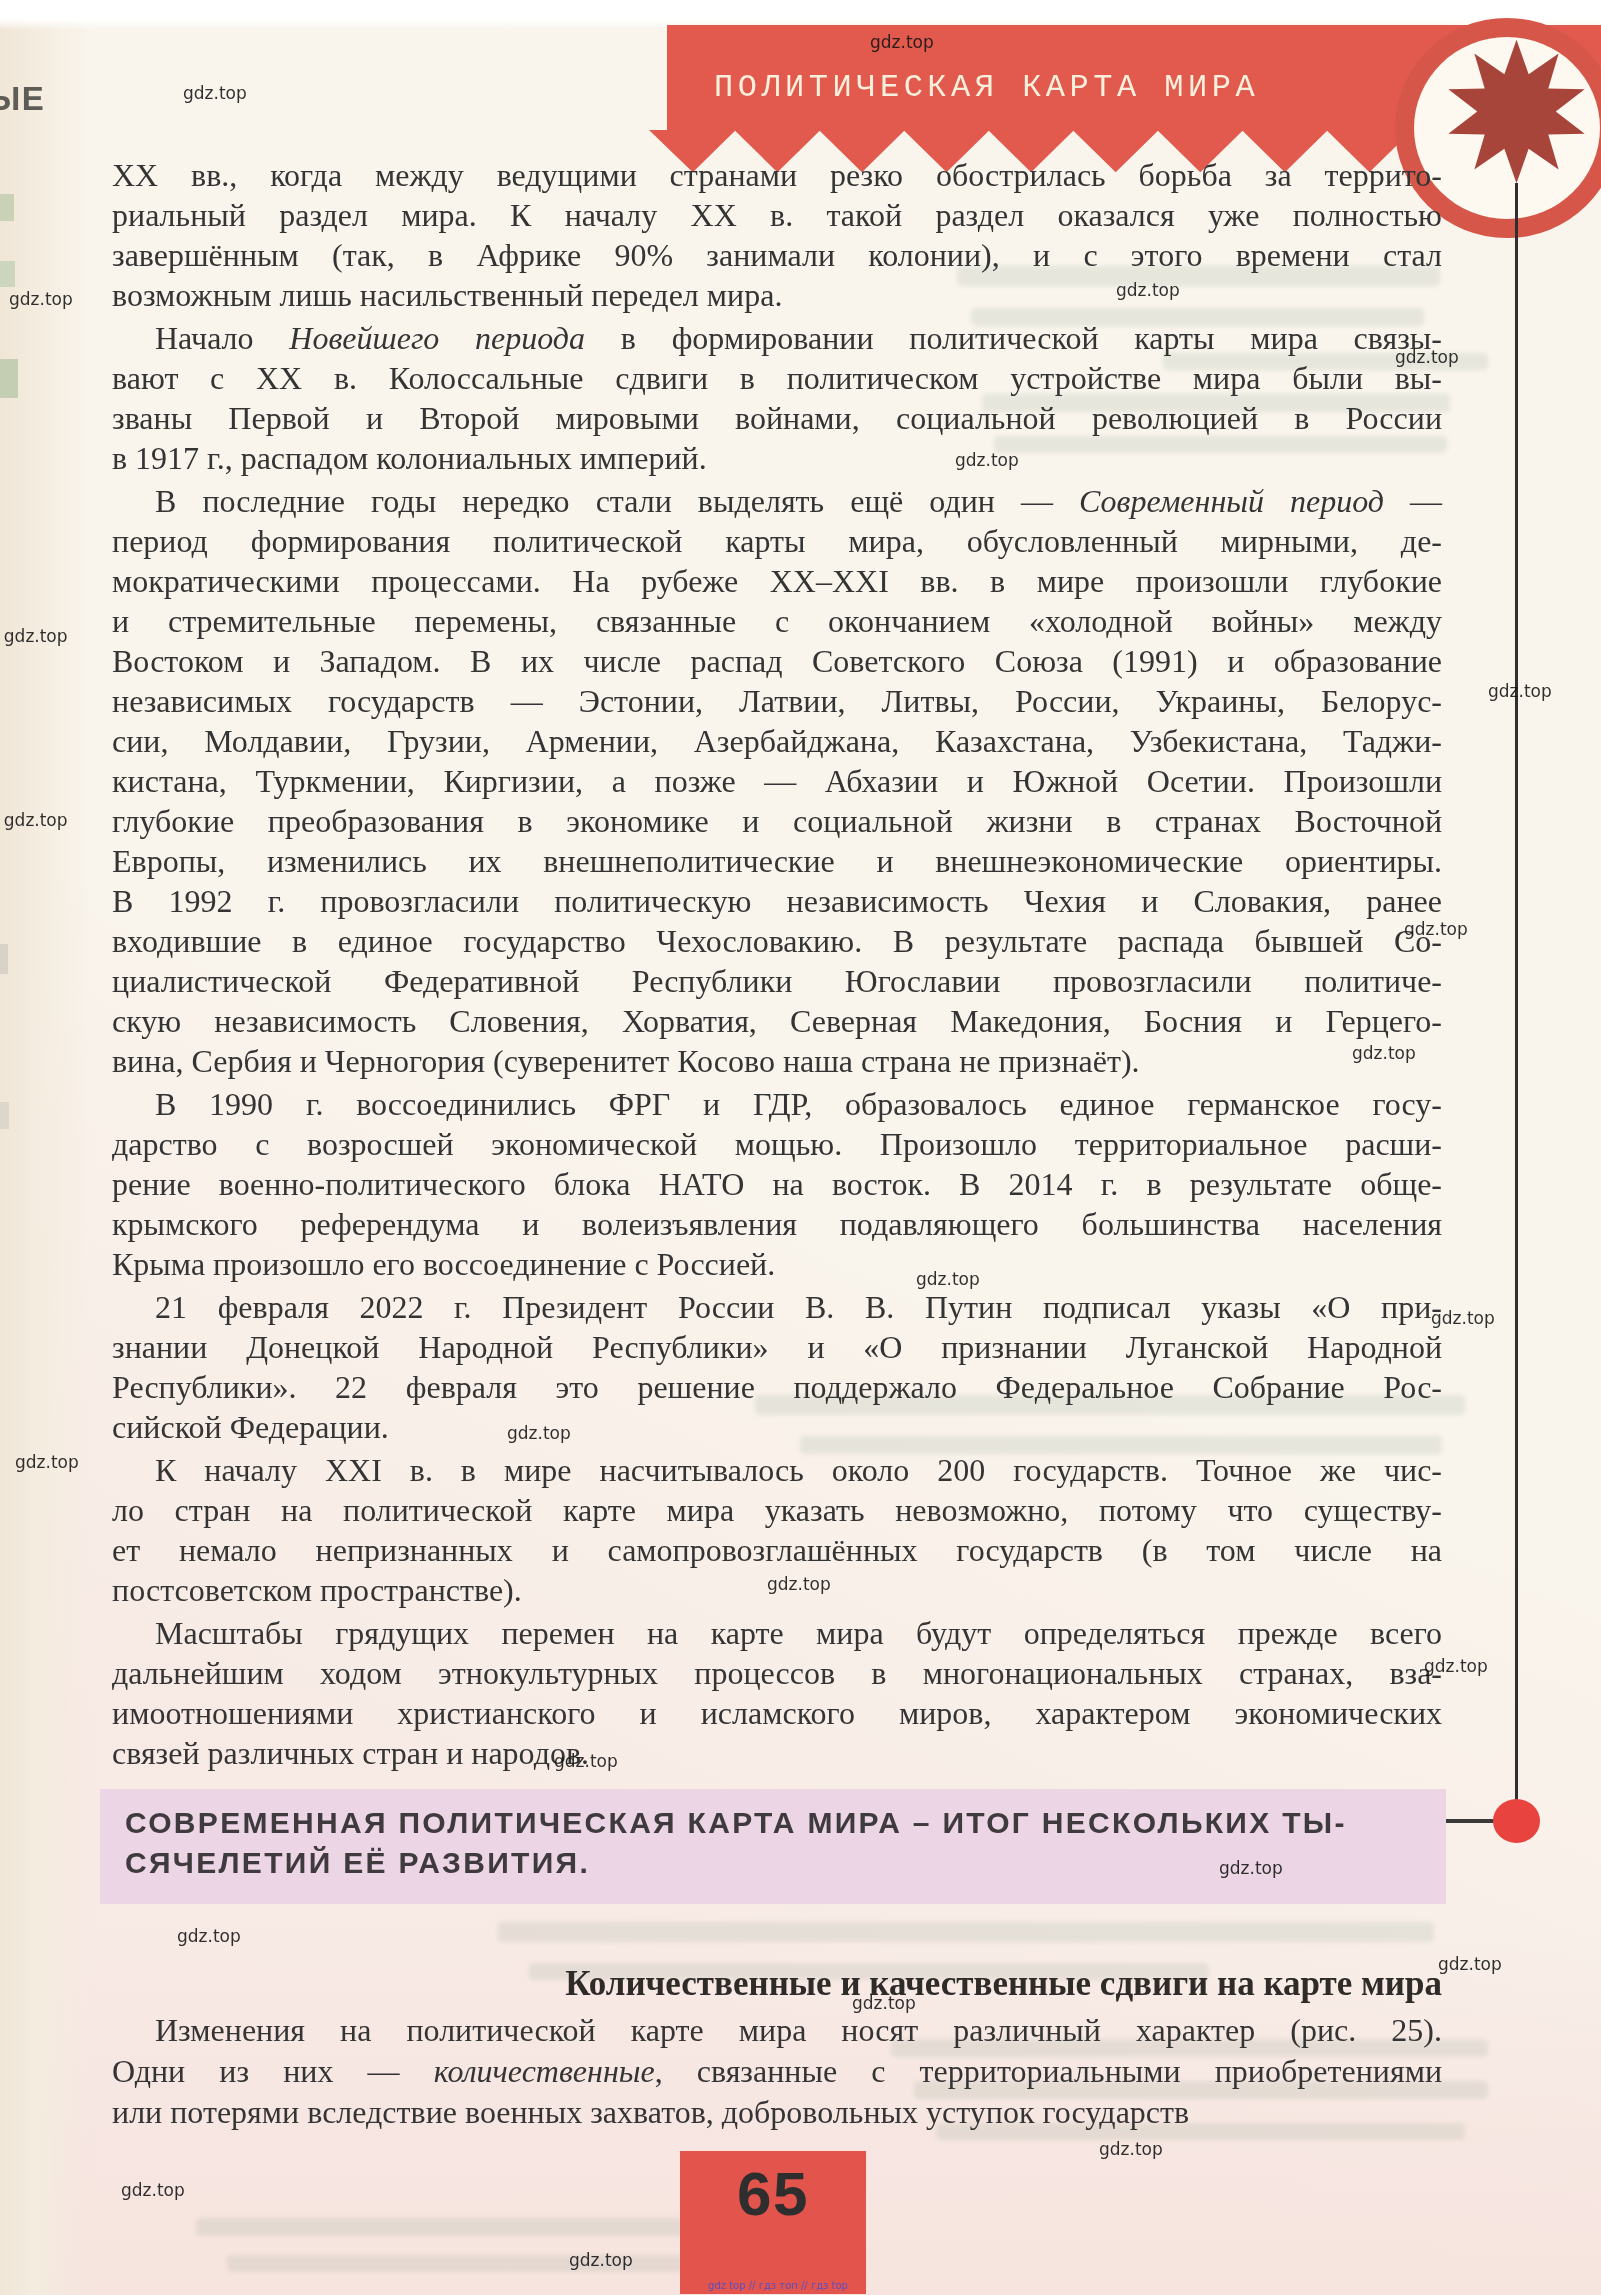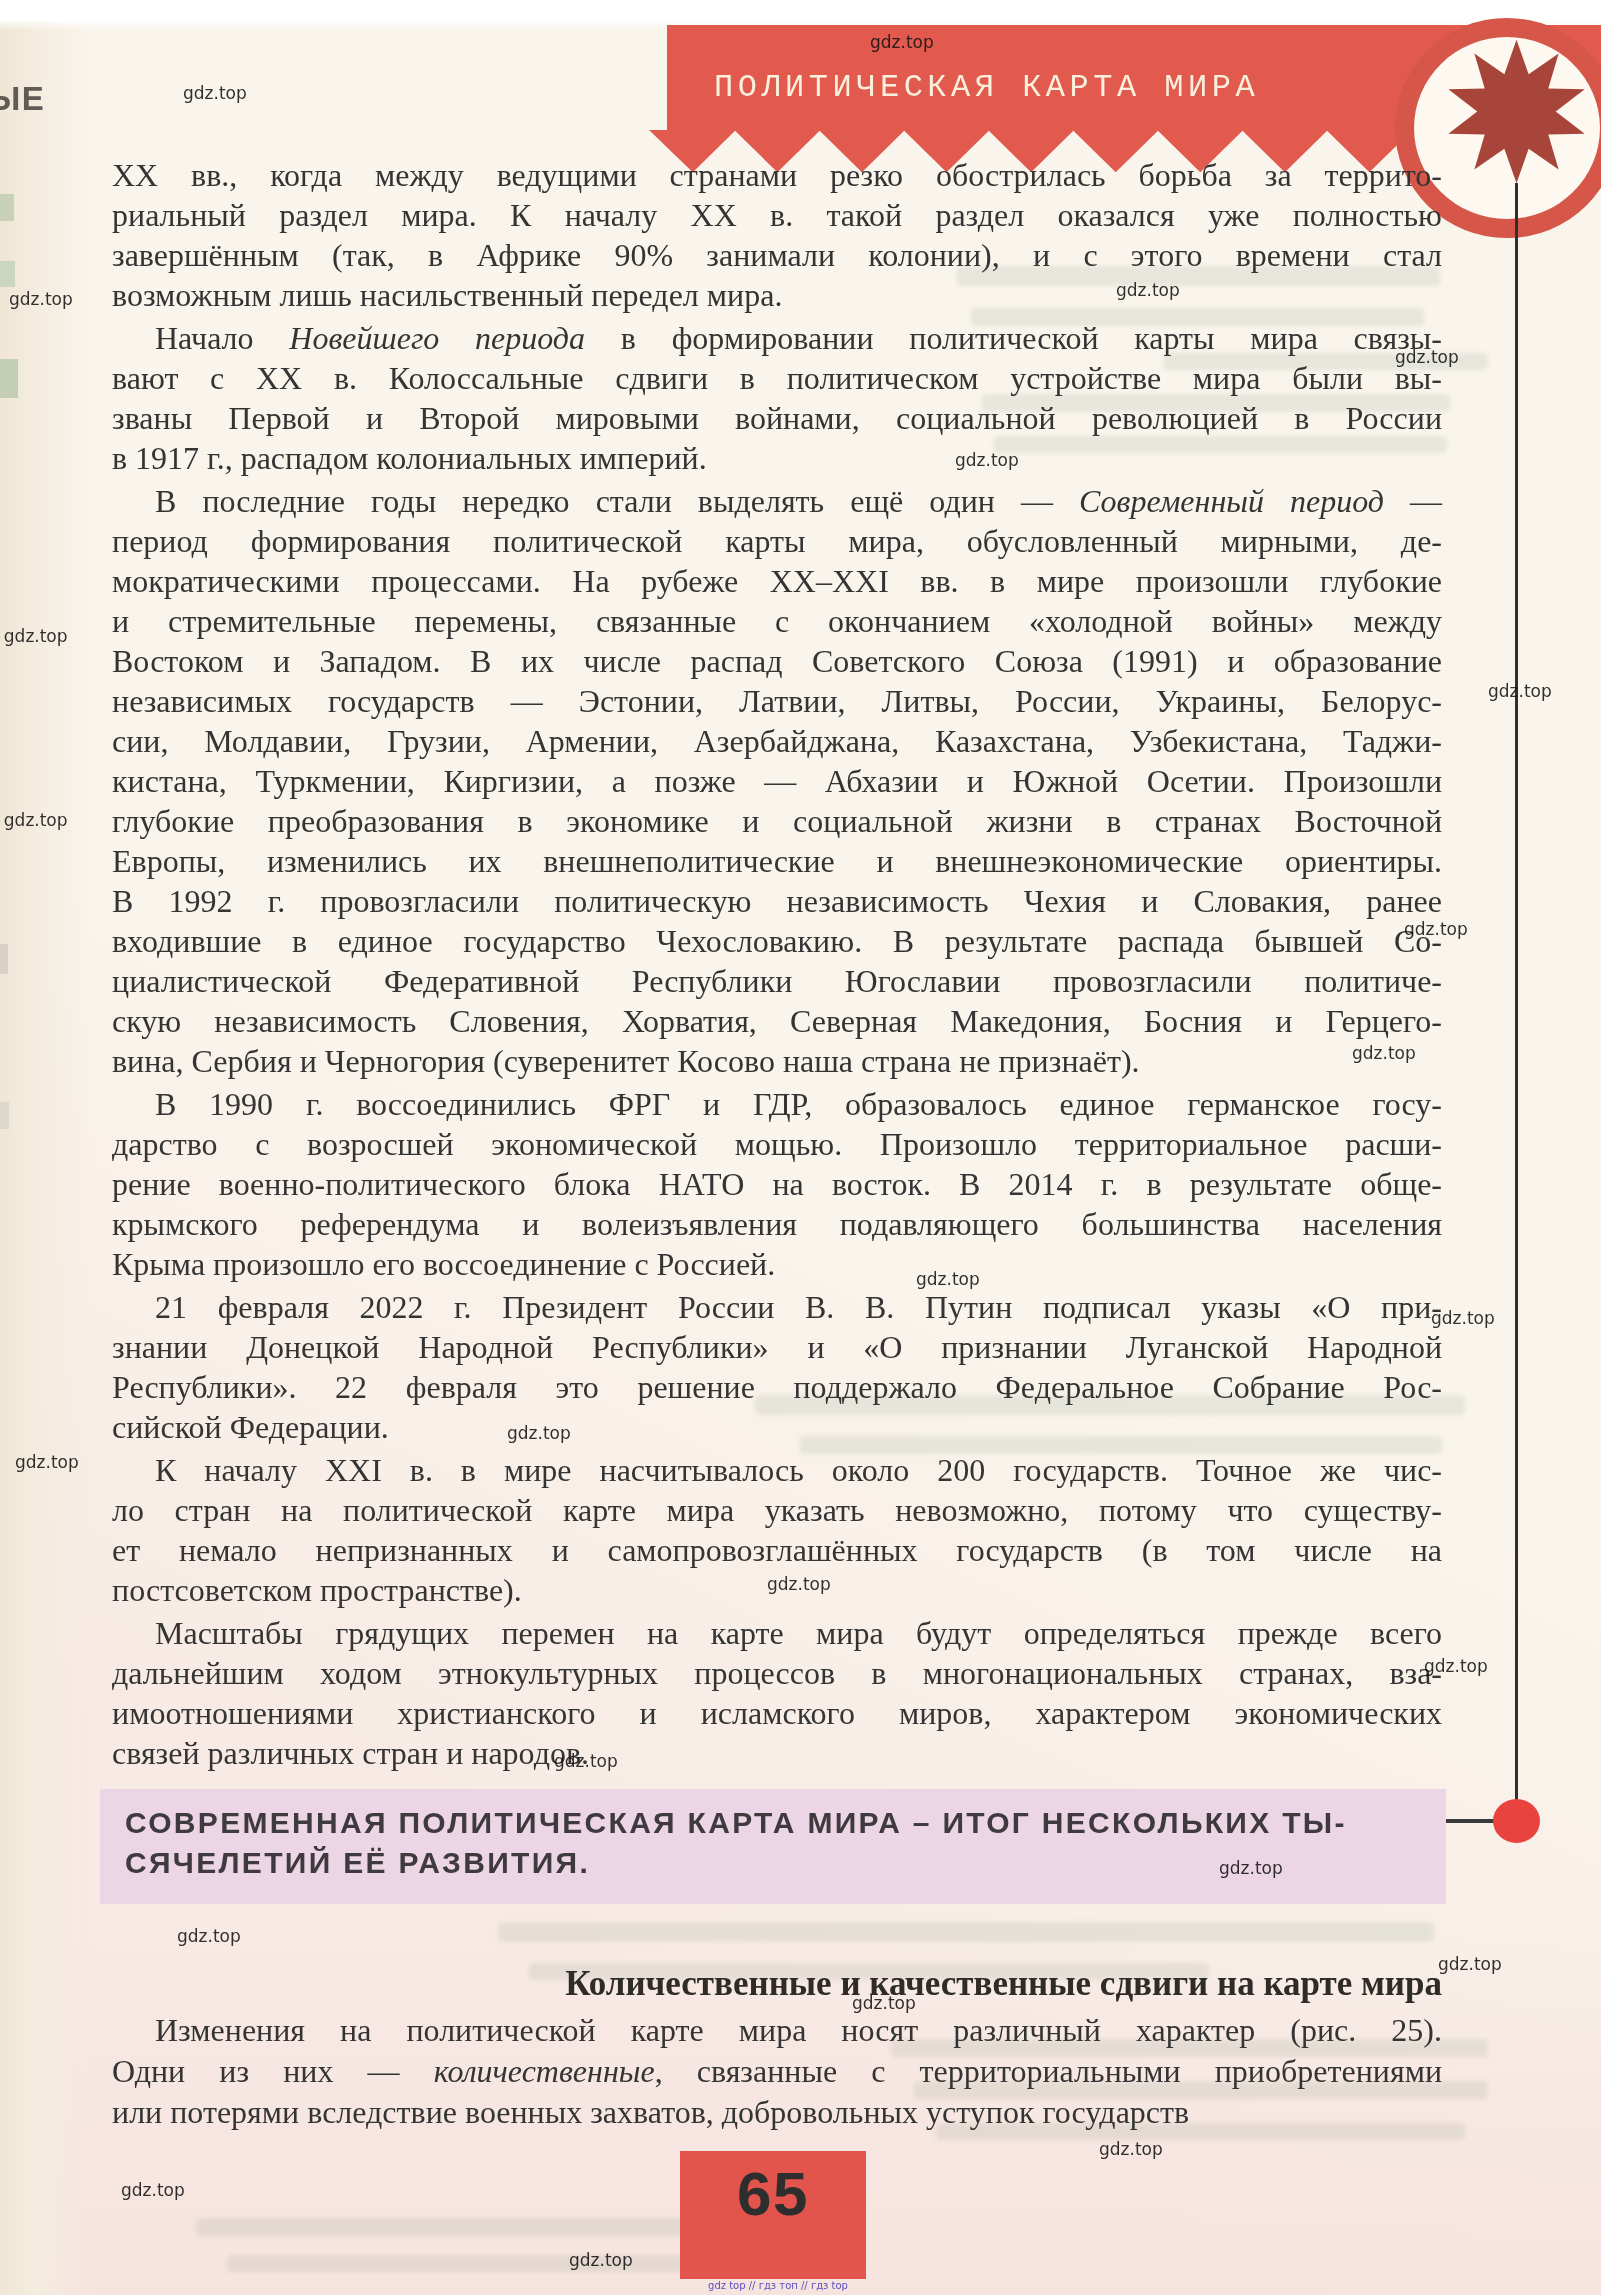--- a/index.html
+++ b/index.html
@@ -71,21 +71,21 @@
     font-size:30px;line-height:40px;letter-spacing:2.3px;color:#3e3a3d;
   }
   
   .sec-heading{
     position:absolute;left:112px;top:1964px;width:1330px;text-align:right;
     font-family:"Liberation Serif",serif;font-weight:bold;
     font-size:35px;color:#2e2b28;white-space:nowrap;
   }
   
   .pagenum-box{
-    position:absolute;left:680px;top:2151px;width:186px;height:128px;
+    position:absolute;left:680px;top:2151px;width:186px;height:143px;
     background:#e2544c;display:flex;justify-content:center;align-items:flex-start;
     padding-top:12px;box-sizing:border-box;
   }
   .pagenum{
     font-family:"Liberation Sans",sans-serif;font-weight:bold;
     font-size:62px;line-height:1;color:#2e2e2e;letter-spacing:1.5px;
   }
   
   .edge-text{
     position:absolute;left:-12px;top:80px;

